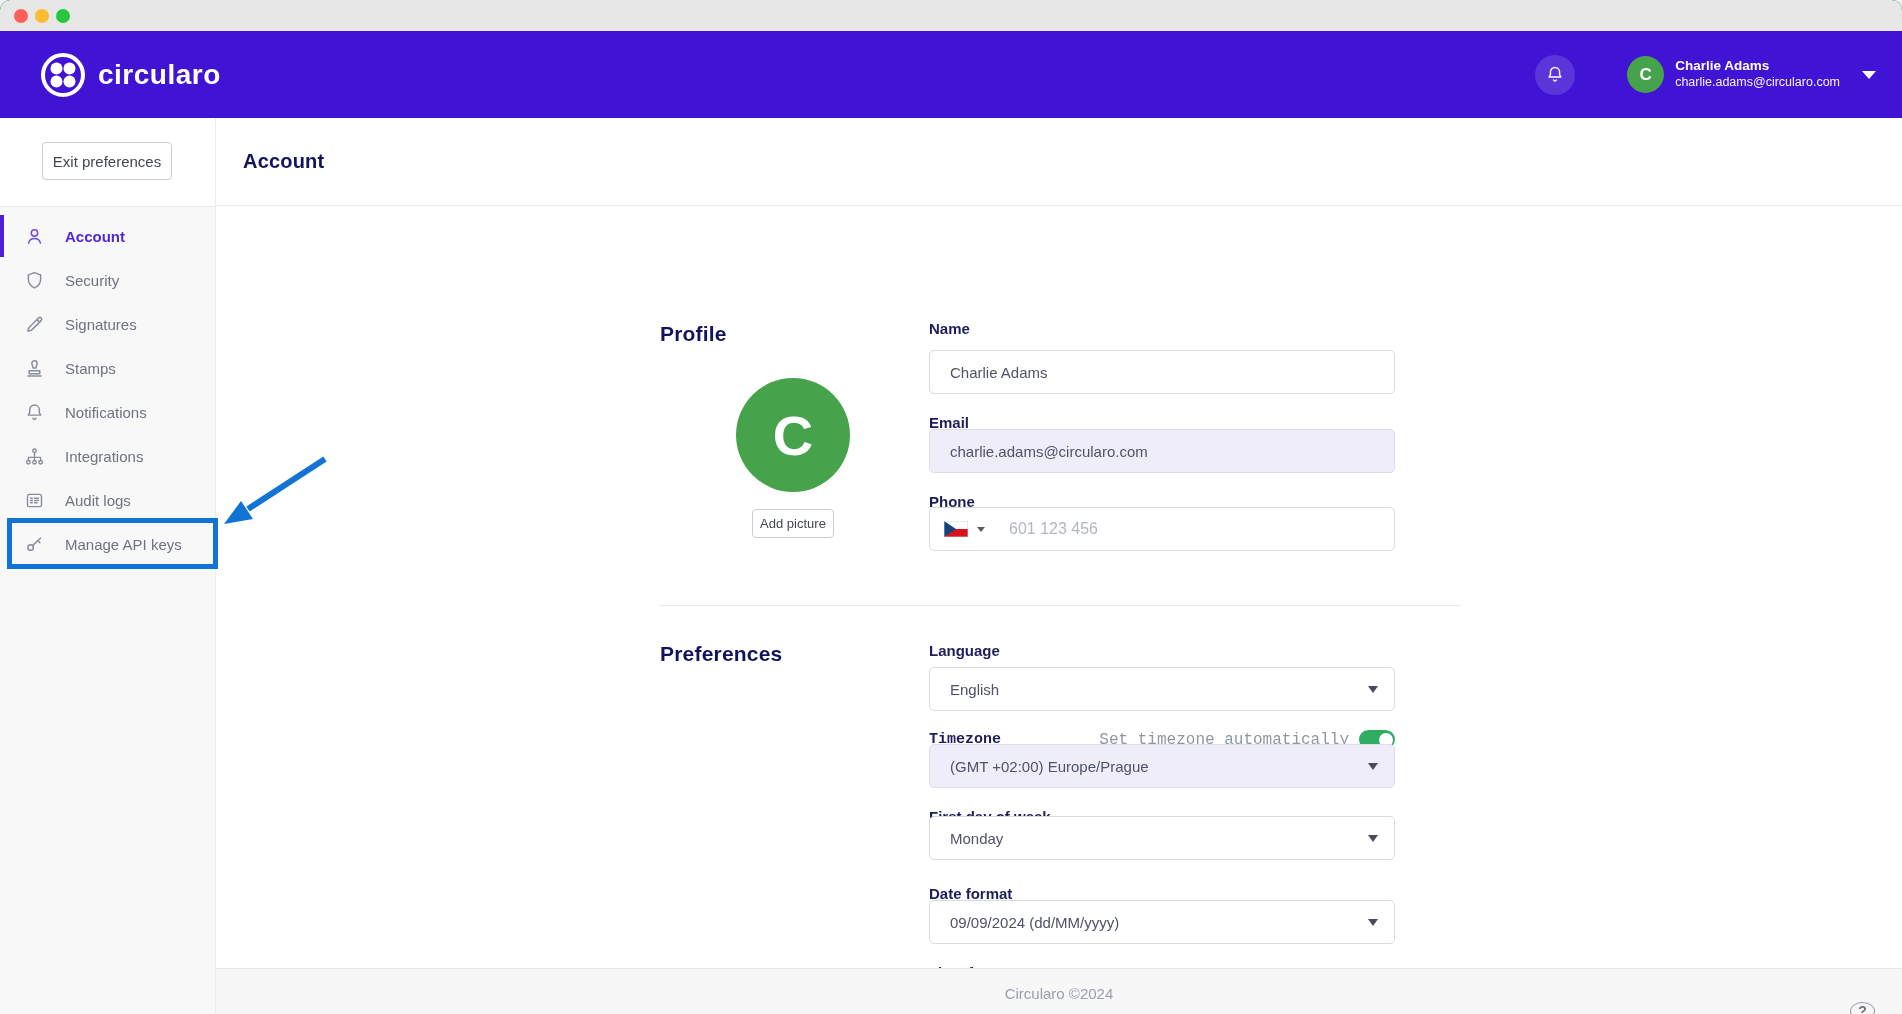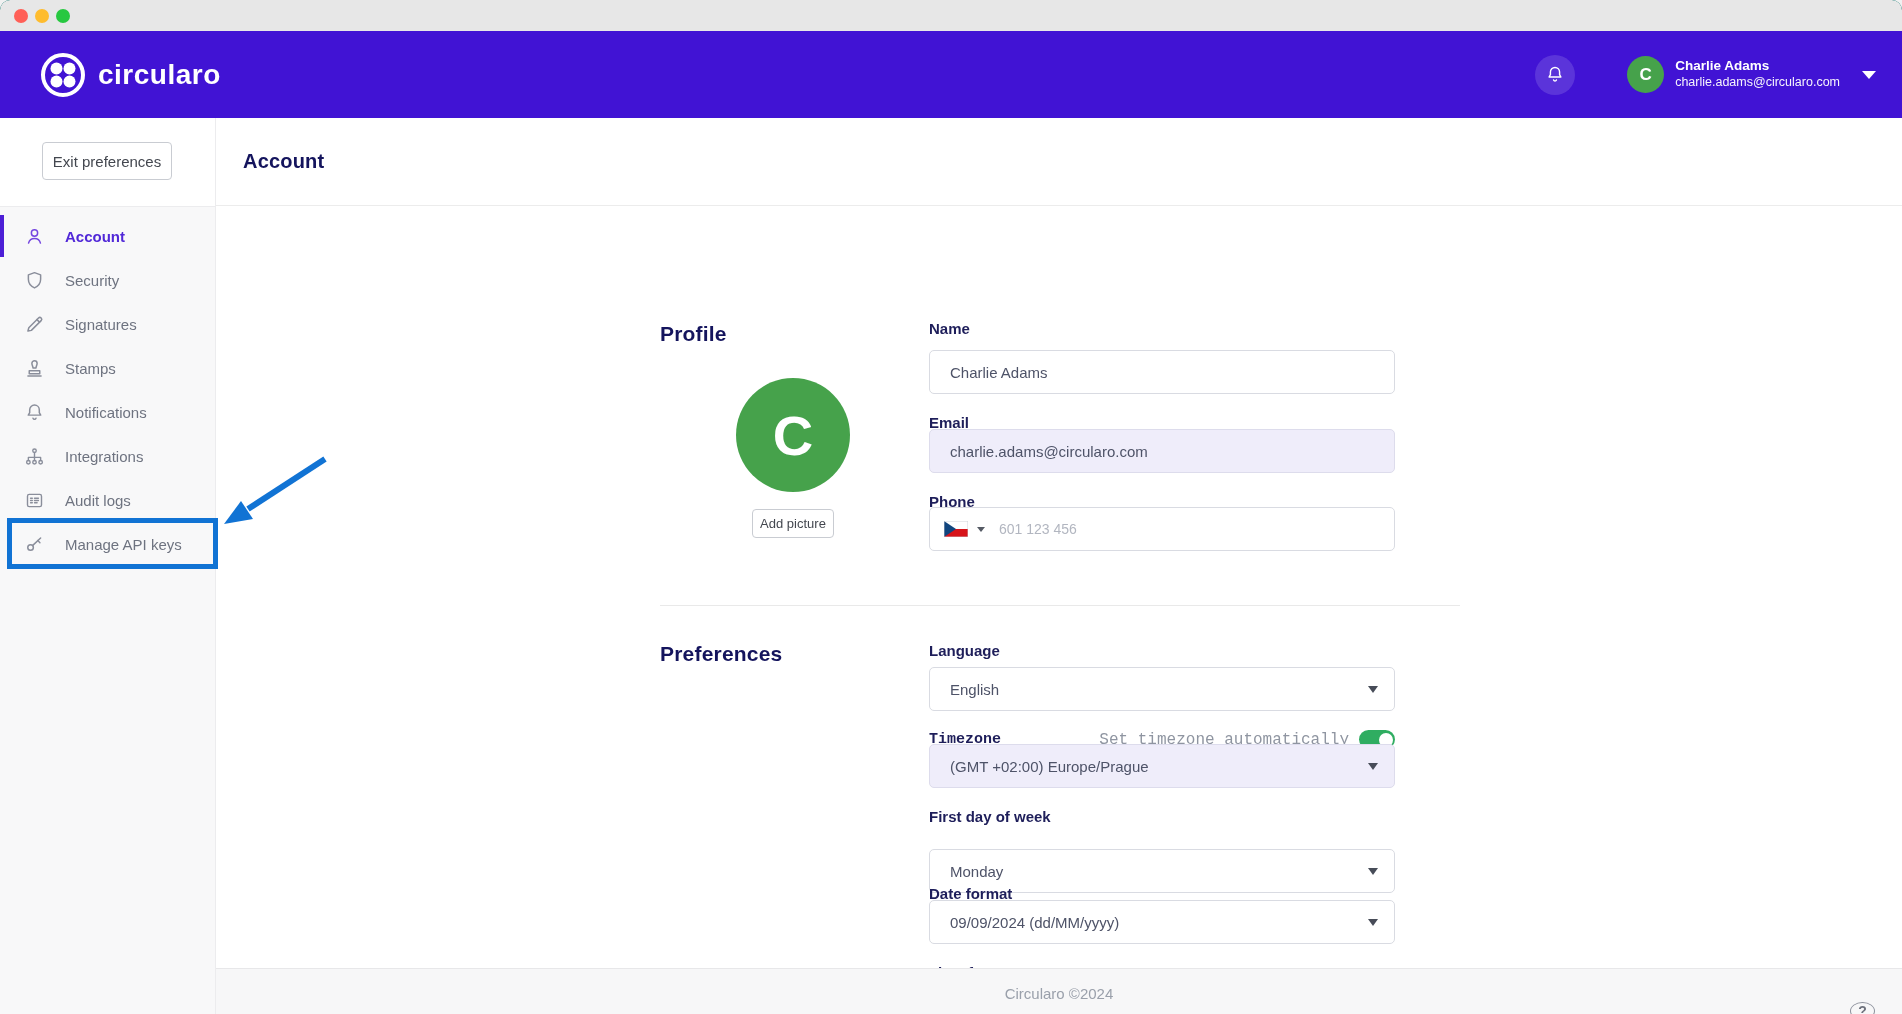--- a/index.html
+++ b/index.html
@@ -53,21 +53,21 @@
   .addpic-btn { position:absolute; left:536px; top:303px; width:82px; height:29px; background:#fff; border:1px solid #c9ccd2; border-radius:4px; font-size:13px; color:#43474f; font-family:"Liberation Sans",sans-serif; cursor:pointer; }
 
   .f-label { position:absolute; left:713px; font-size:15px; font-weight:600; color:#1e1e5a; }
   .f-input { position:absolute; left:713px; width:466px; height:44px; border:1px solid #d9dbe2; border-radius:5px; background:#fff; font-size:15px; color:#4e5368; padding:0 20px; font-family:"Liberation Sans",sans-serif; }
   .f-input.disabled { background:#efedfa; border-color:#dddcec; }
   .f-input::placeholder { color:#b2b6c0; }
 
   .phone-box { position:absolute; left:713px; top:301px; width:466px; height:44px; border:1px solid #d9dbe2; border-radius:5px; background:#fff; display:flex; align-items:center; padding:0 14px; }
   .flag { width:24px; height:16px; display:block; }
   .flag-caret { width:0; height:0; border-left:4.5px solid transparent; border-right:4.5px solid transparent; border-top:5.5px solid #555a64; margin-left:9px; cursor:pointer; }
-  .phone-input { border:none; outline:none; flex:1; margin-left:14px; font-size:14px; color:#4e5368; font-family:"Liberation Sans",sans-serif; }
+  .phone-input { border:none; outline:none; flex:1; margin-left:24px; font-size:16px; color:#4e5368; font-family:"Liberation Sans",sans-serif; }
   .phone-input::placeholder { color:#b2b6c0; }
 
   .divider { position:absolute; left:444px; top:399px; width:800px; height:1px; background:#e9e9e9; }
 
   .selectbox { position:absolute; left:713px; width:466px; height:44px; border:1px solid #d9dbe2; border-radius:5px; background:#fff; display:flex; align-items:center; padding:16px 20px; cursor:pointer; }
   .selectbox.disabled { background:#efedfa; border-color:#dddcec; }
   .selectbox .val { font-size:15px; color:#4e5368; }
   .sel-caret { position:absolute; right:16px; width:0; height:0; border-left:5.5px solid transparent; border-right:5.5px solid transparent; border-top:7px solid #474c58; }
 
   .tz-row { position:absolute; left:713px; top:524px; width:466px; display:flex; align-items:center;font-family:Liberation Mono, monospace; }
@@ -264,21 +264,21 @@
           <div class="toggle">
               <div class="knob"></div>
             </div>
         </div>
         <div class="selectbox disabled" style="top:538px;">
           <span class="val">(GMT +02:00) Europe/Prague</span>
           <span class="sel-caret"></span>
         </div>
 
         <div class="f-label" style="top:602px;">First day of week</div>
-        <div class="selectbox" style="top:643px;align-items:center;">
+        <div class="selectbox" style="top:610px;align-items:center;">
           <span class="val">Monday</span>
           <span class="sel-caret"></span>
         </div>
 
         <div class="f-label" style="top:679px;">Date format</div>
         <div class="selectbox" style="top:694px;">
           <span class="val">09/09/2024 (dd/MM/yyyy)</span>
           <span class="sel-caret"></span>
         </div>
 

